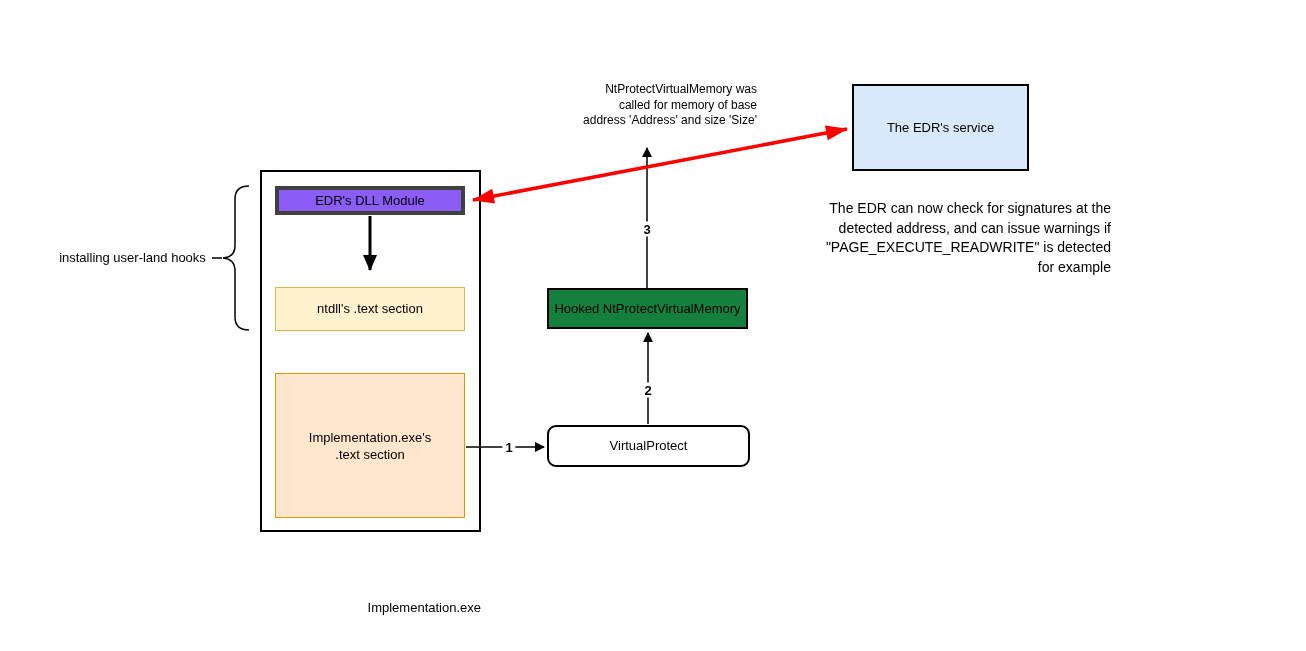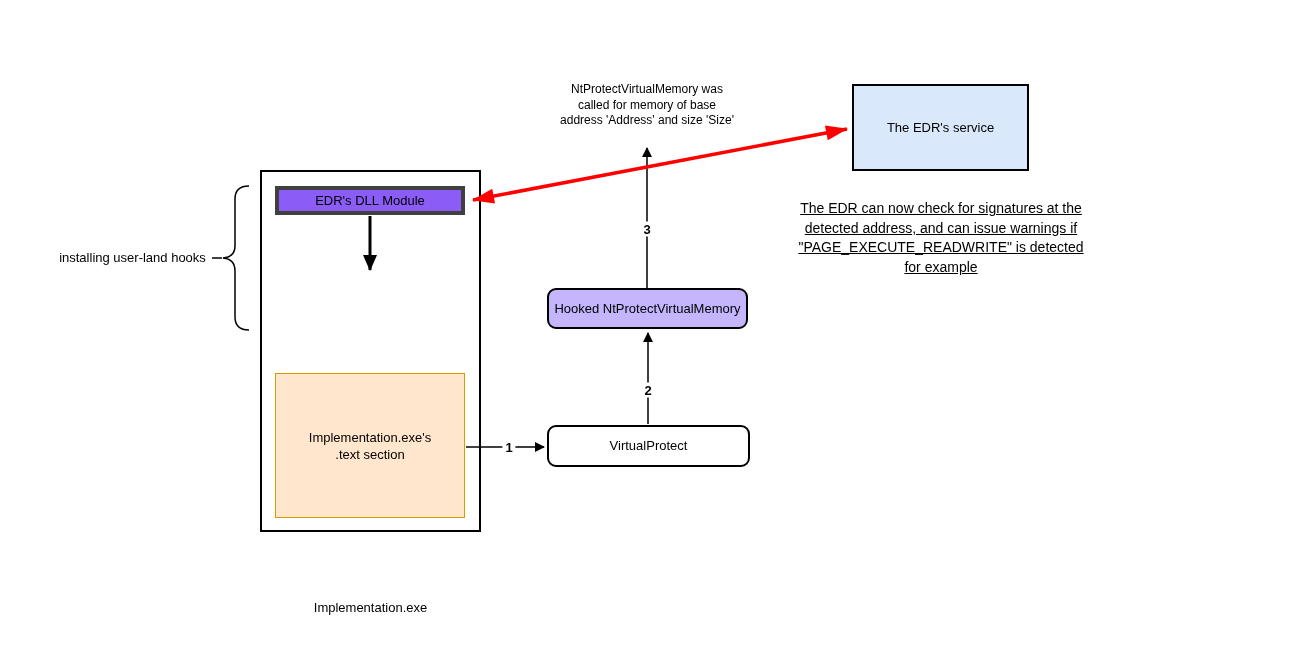--- a/index.html
+++ b/index.html
@@ -49,42 +49,42 @@
     line-height: 17px;
   }
   .virtualprotect {
     left: 547px; top: 425px; width: 203px; height: 42px;
     background: #ffffff;
     border: 2px solid #000000;
     border-radius: 9px;
   }
   .hooked-ntprotect {
     left: 547px; top: 288px; width: 201px; height: 41px;
-    background: #c4b5fd;
+    background: #15803d;
     border: 2px solid #000000;
-    border-radius: 9px;
+    border-radius: 0;
   }
   .edr-service {
     left: 852px; top: 84px; width: 177px; height: 87px;
     background: #dae8fc;
     border: 2px solid #000000;
   }
   .note {
     position: absolute;
-    text-align: center;
+    text-align: right;
     white-space: pre-line;
     z-index: 10;
   }
   .note-top {
     left: 537px; top: 82px; width: 220px;
     font-size: 12px; line-height: 15.5px;
   }
   .note-right {
     left: 771px; top: 199px; width: 340px;
-    font-size: 14px; line-height: 19.5px; text-decoration: underline;
+    font-size: 14px; line-height: 19.5px;
   }
   .note-hooks {
     left: 50px; top: 250px; width: 165px;
     font-size: 13px;
     text-align: center;
     white-space: nowrap;
   }
   .note-impl-exe {
     left: 260px; top: 576px; width: 221px;
     font-size: 13px;
@@ -112,20 +112,21 @@
 </style>
 </head>
 <body>
 
 <div id="canvas">
 
   <div class="outer-container"></div>
 
   <div class="box edr-dll-module">EDR's DLL Module</div>
 
+  <div class="box ntdll-section">ntdll's .text section</div>
 
   <div class="box virtualprotect">VirtualProtect</div>
 
   <div class="box impl-text-section">Implementation.exe's
 .text section</div>
 
   <div class="box hooked-ntprotect">Hooked NtProtectVirtualMemory</div>
 
   <div class="box edr-service">The EDR's service</div>
 

